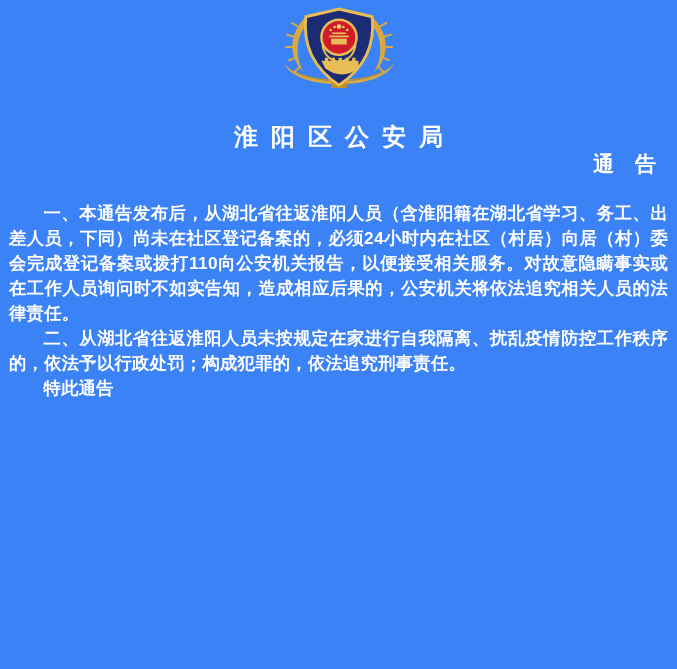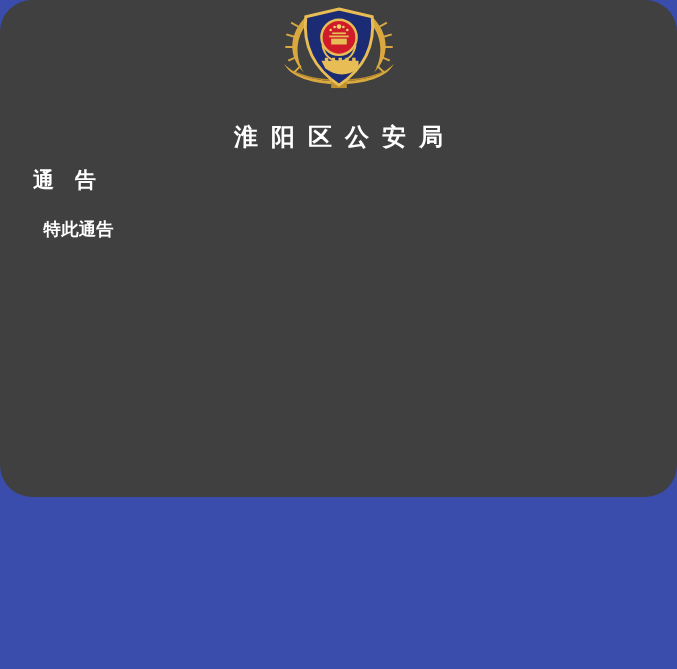--- a/index.html
+++ b/index.html
@@ -3,44 +3,43 @@
 <meta charset="utf-8">
 <style>
   html, body {
     margin: 0;
     padding: 0;
     background: #3a4cac;
   }
   .page {
     position: relative;
     width: 677px;
-    height: 497px;
-    background: #404040;
+    height: 669px;
+    background: #3b82f6;
     color: #ffffff;
     font-family: "Liberation Sans", sans-serif;
     overflow: hidden;
-    border-radius: 32px;
   }
   .emblem {
     width: 138px;
     margin: 7px auto 0;
     text-align: center;
   }
   .title {
     margin-top: 28px;
     text-align: center;
     font-size: 24px;
     font-weight: bold;
     letter-spacing: 13px;
     padding-left: 13px; 
     line-height: 28px;
   }
   .subtitle {
-    margin-top: 16px;
-    text-align: left;
+    margin-top: 0;
+    text-align: right;
     font-size: 21px;
     font-weight: bold;
     letter-spacing: 21px;
     padding-left: 33px;
     line-height: 26px;
   }
   .body {
     margin: 24px 9px 0 9px;
   }
   .para {
@@ -95,16 +94,18 @@
 
       <path d="M52,55 h3.5 v-3 h3.5 v3 h3.5 v-3 h3.5 v3 h3.5 v-3 h3.5 v3 h3.5 v-3 h3.5 v3 h3.5 v-3 h3.5 v3 h3 v8 c-11,8 -23,8 -34,0 Z" fill="#e8bd55"></path>
     </svg>
   </div>
 
   <div class="title">淮阳区公安局</div>
 
   <div class="subtitle">通告</div>
 
   <div class="body">
+    <p class="para">一、本通告发布后，从湖北省往返淮阳人员（含淮阳籍在湖北省学习、务工、出差人员，下同）尚未在社区登记备案的，必须24小时内在社区（村居）向居（村）委会完成登记备案或拨打110向公安机关报告，以便接受相关服务。对故意隐瞒事实或在工作人员询问时不如实告知，造成相应后果的，公安机关将依法追究相关人员的法律责任。</p>
+    <p class="para">二、从湖北省往返淮阳人员未按规定在家进行自我隔离、扰乱疫情防控工作秩序的，依法予以行政处罚；构成犯罪的，依法追究刑事责任。</p>
     <p class="para closing">特此通告</p>
   </div>
 
 </div>
 
 </body></html>

